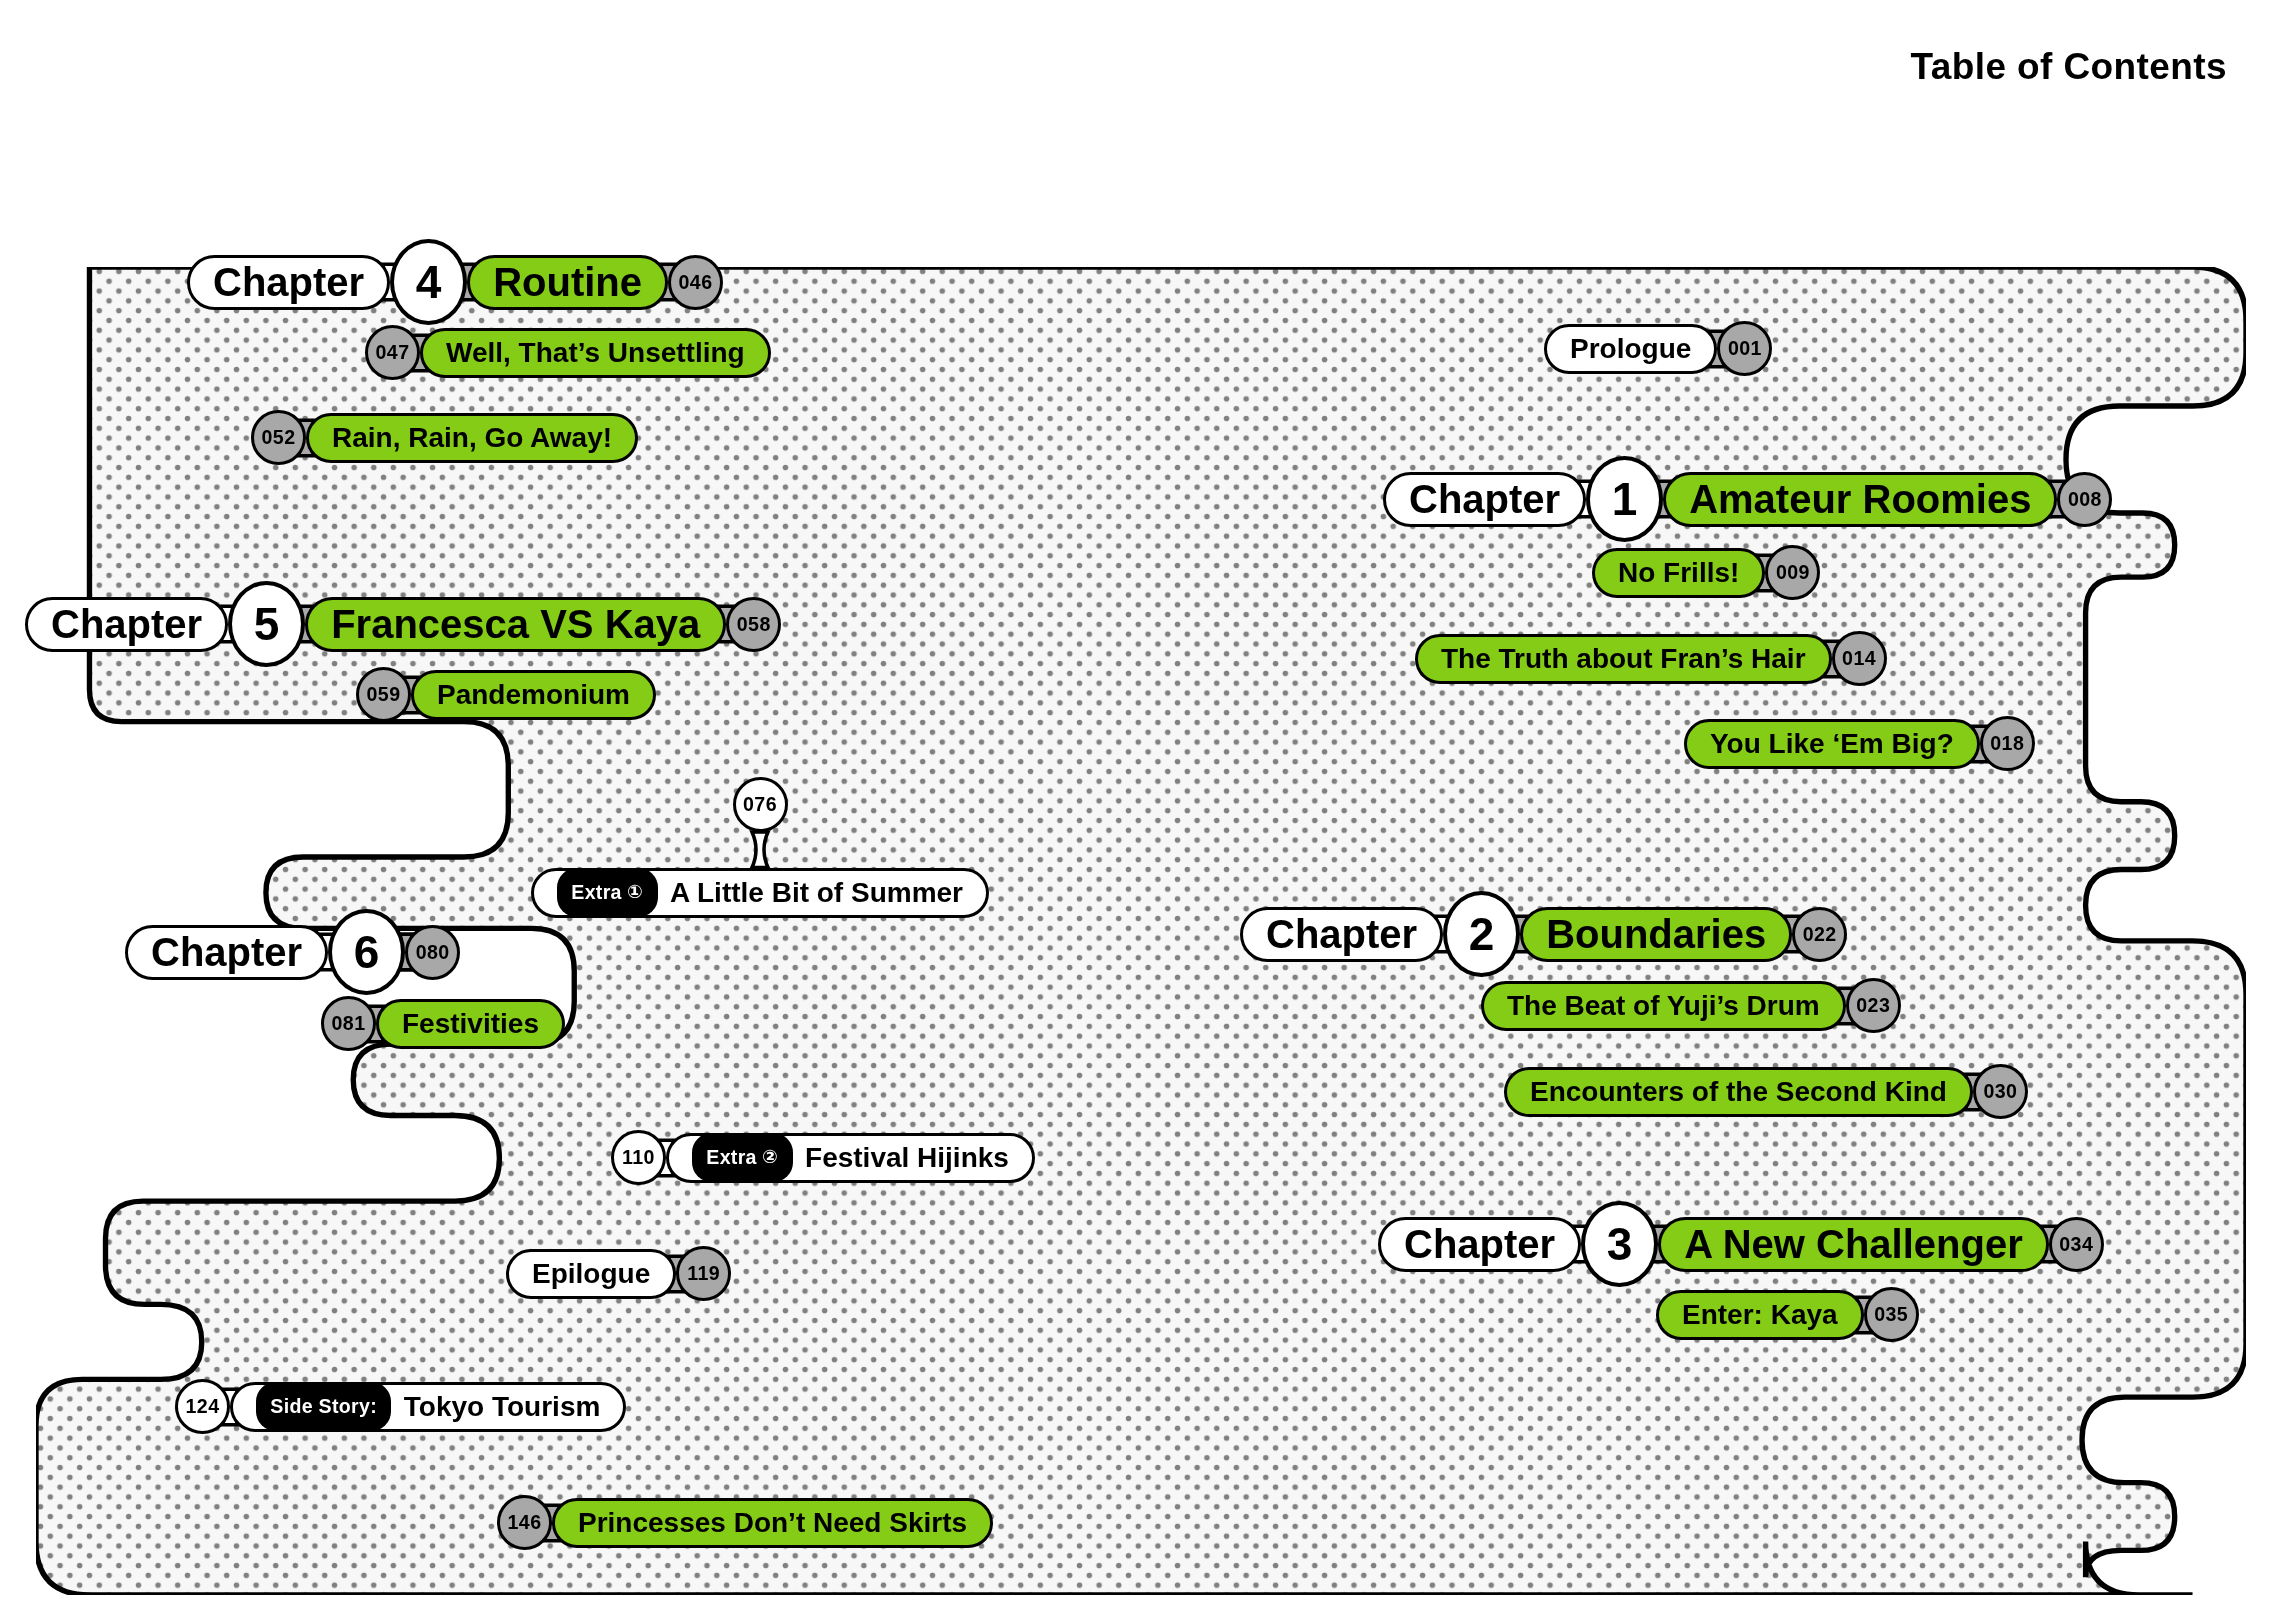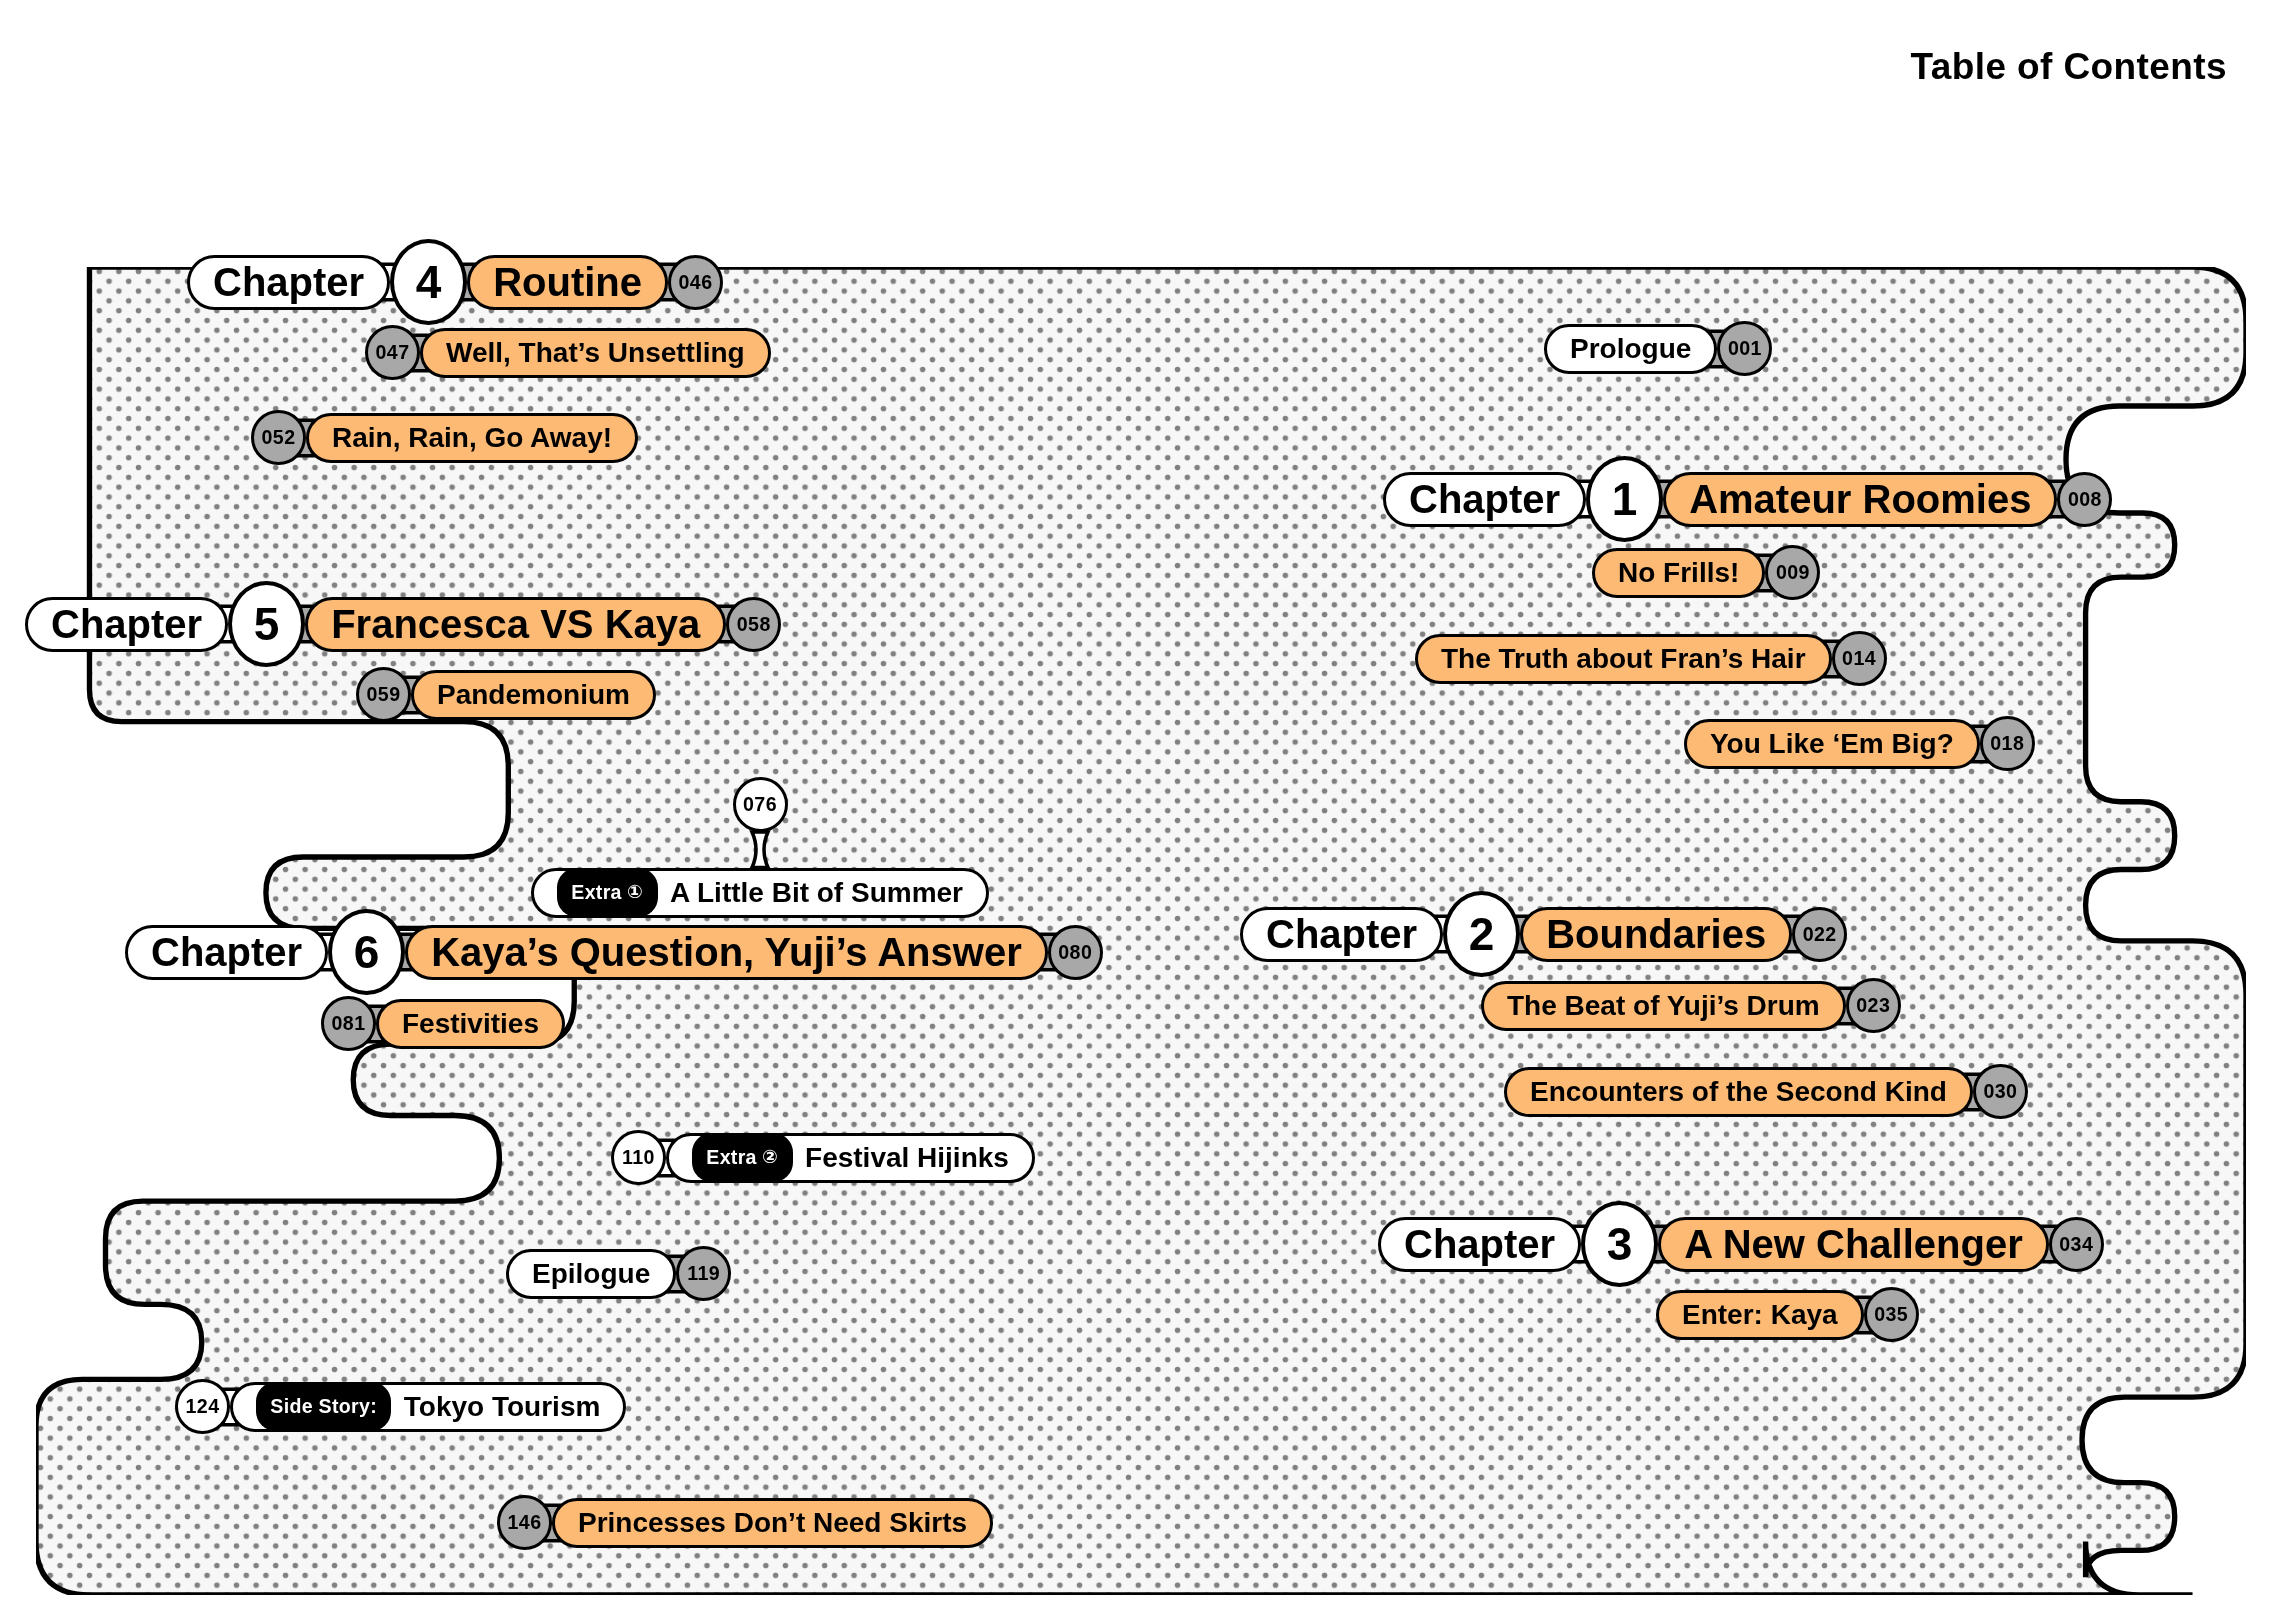--- a/index.html
+++ b/index.html
@@ -29,21 +29,21 @@
   }
 
   
   .pill{
     display:flex;align-items:center;justify-content:center;
     height:50px;border:3.6px solid #000;border-radius:27px;
     padding:0 23px;box-sizing:border-box;
     font-size:28px;font-weight:bold;color:#000;line-height:1;
   }
   .pill.white{background:#ffffff;}
-  .pill.gray{background:#fdba74;}
+  .pill.gray{background:#84cc16;}
   .pill.big{height:55px;font-size:40px;border-radius:30px;}
 
   .num-circle{
     display:flex;align-items:center;justify-content:center;
     width:55px;height:55px;border:3.6px solid #000;border-radius:50%;
     box-sizing:border-box;font-size:19.6px;font-weight:bold;color:#000;
     letter-spacing:0.4px;
   }
   .num-circle.white{background:#fff;}
   .num-circle.gray{background:#a8a8a8;}
@@ -260,21 +260,20 @@
       <svg viewBox="0 0 18 40">
         <path d="M0 0 Q9 20 0 40 L18 40 Q9 20 18 0 Z" fill="#fff" stroke="#000" stroke-width="4"></path>
       </svg>
     </div>
   <div class="chap-circle">6</div>
   <div class="link">
       <svg viewBox="0 0 18 40">
         <path d="M0 0 Q9 20 0 40 L18 40 Q9 20 18 0 Z" fill="#a8a8a8" stroke="#000" stroke-width="4"></path>
       </svg>
     </div>
-  <div class="pill gray big z-mid">Kaya’s Question, Yuji’s Answer</div>
   <div class="link">
       <svg viewBox="0 0 18 40">
         <path d="M0 0 Q9 20 0 40 L18 40 Q9 20 18 0 Z" fill="#a8a8a8" stroke="#000" stroke-width="4"></path>
       </svg>
     </div>
   <div class="num-circle gray z-top">080</div>
 </div>
 
 <div class="row" style="left:321px;top:996px;">
   <div class="num-circle gray z-top">081</div>

